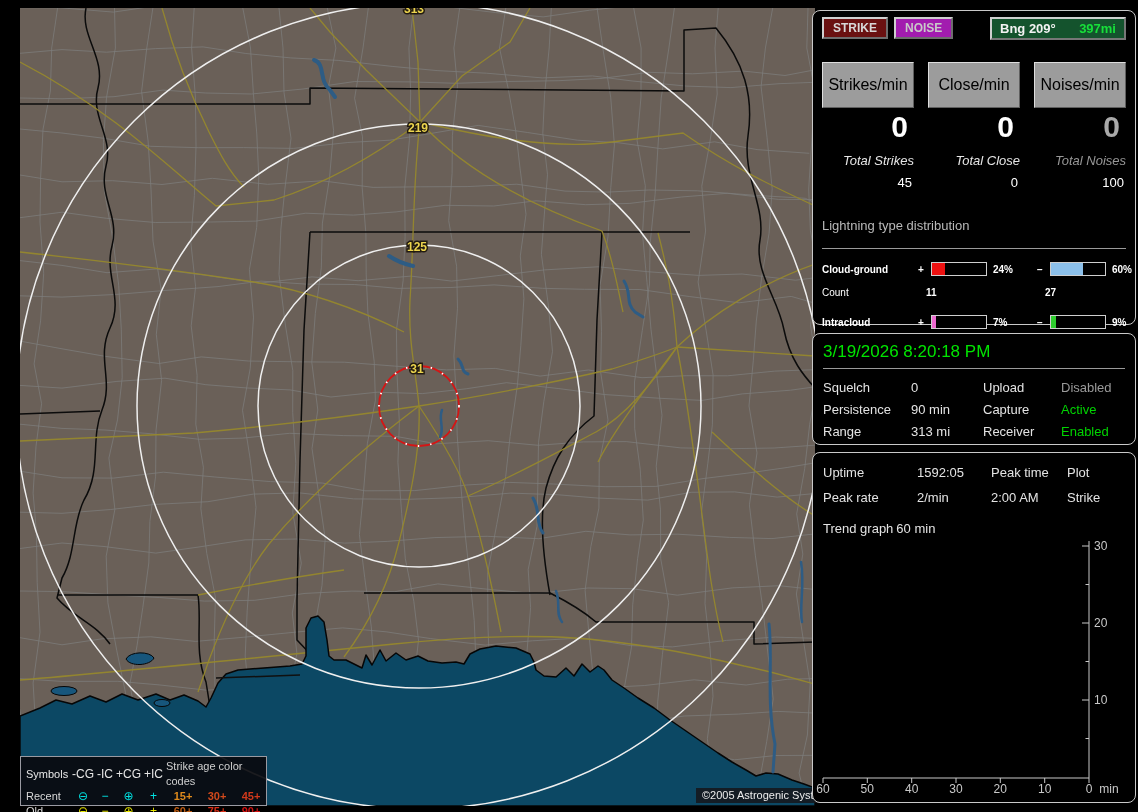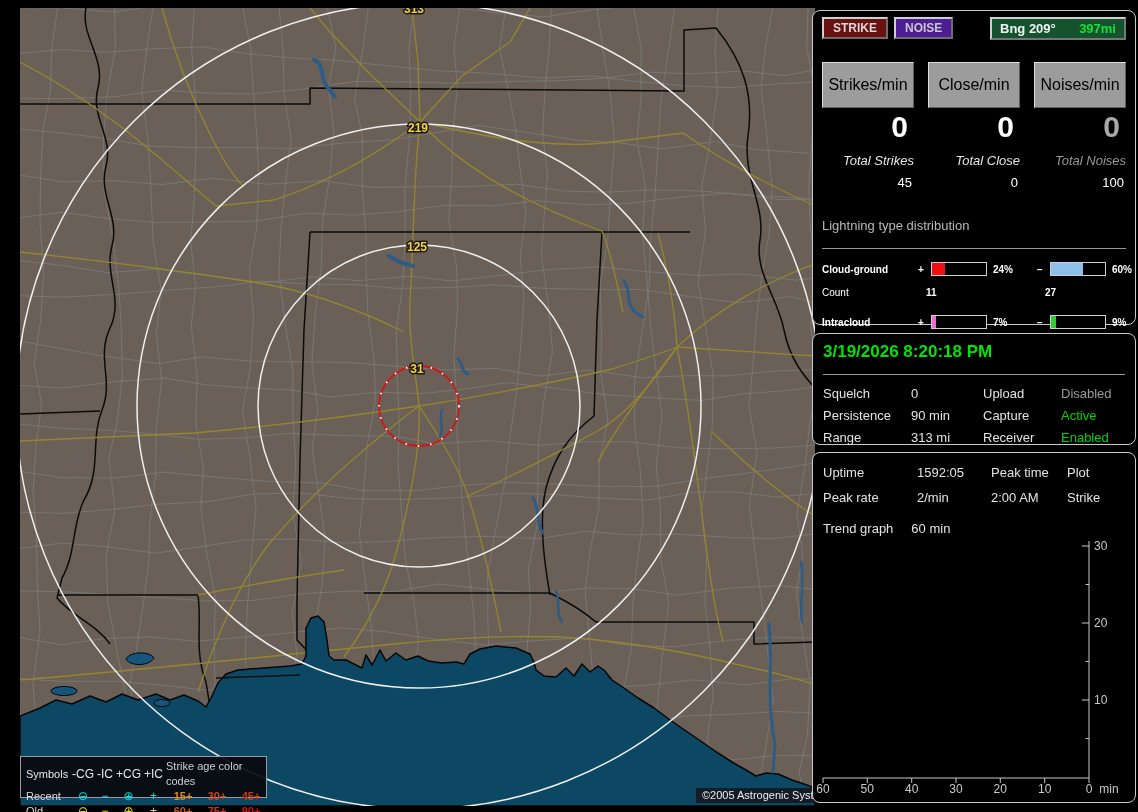--- a/index.html
+++ b/index.html
@@ -4,42 +4,42 @@
 <style>
   html,body{margin:0;padding:0;}
   body{width:1138px;height:812px;background:#000;position:relative;overflow:hidden;
        font-family:"Liberation Sans","DejaVu Sans",sans-serif;}
   
   #map{position:absolute;left:20px;top:8px;width:795px;height:798px;background:#6a6058;}
   #map svg{position:absolute;left:0;top:0;}
   .ring-label{font:bold 12px "Liberation Sans",sans-serif;fill:#ecd44e;stroke:#211a10;
               stroke-width:3px;paint-order:stroke;text-anchor:middle;}
   
-  .legend{position:absolute;left:0px;top:748px;width:247px;height:42px;
+  .legend{position:absolute;left:0px;top:748px;width:247px;height:50px;
           background:rgba(10,10,14,0.92);border:1px solid #9a9aa2;box-sizing:border-box;
           font-size:11px;padding:2px 0 0 5px;line-height:15px;}
   .lg-row{display:grid;grid-template-columns:46px 22px 22px 25px 25px 34px 34px 34px;align-items:center;}
   .lg-head{color:#e6e6e6;}
   .lg-agehead{grid-column:6/9;color:#cfcfcf;}
   .lg-name{color:#d8d8d8;}
   .lg-sym{text-align:center;font-size:12px;}
   .lg-age{font-weight:bold;text-align:center;}
   
   .copyright{position:absolute;left:676px;top:780px;background:rgba(22,22,26,0.85);
              color:#ededed;font-size:11px;padding:1px 6px 2px 6px;white-space:nowrap;}
   
   .panel{position:absolute;left:812px;width:324px;background:#000;border:1px solid #c9c9c9;
          border-radius:8px;box-sizing:border-box;}
   #panel-counters{top:10px;height:315px;padding:6px 9px;}
   #panel-status{top:333px;height:112px;padding:8px 10px;}
   #panel-trend{top:452px;height:351px;padding:12px 10px;position:absolute;}
   .btn-row{display:flex;gap:6px;align-items:flex-start;}
   .tbtn{font-weight:bold;font-size:12px;padding:2px 9px;}
   #strike-btn{background:#6a1111;color:#d8d8d8;border:2px solid;border-color:#d0d0d0 #6e6e6e #6e6e6e #d0d0d0;}
-  #noise-btn{background:#4c1d95;color:#c9c9c9;border:2px solid;border-color:#cfcfcf #6e6e6e #6e6e6e #cfcfcf;}
+  #noise-btn{background:#a21caf;color:#c9c9c9;border:2px solid;border-color:#cfcfcf #6e6e6e #6e6e6e #cfcfcf;}
   .bng{margin-left:auto;background:#14532d;border:2px solid;border-color:#cfcfcf #777 #777 #cfcfcf;
        padding:2px 8px;display:flex;gap:16px;font-weight:bold;font-size:13px;min-width:116px;justify-content:space-between;}
   .bng-label{color:#f2f2f2;}
   .bng-dist{color:#17e03a;}
   .counters{display:grid;grid-template-columns:repeat(3,1fr);column-gap:14px;margin-top:22px;}
   .rate-btn{background:#9c9c9c;color:#000000;font-size:16px;text-align:center;padding:13px 2px;
             border:1px solid;border-color:#dedede #5f5f5f #5f5f5f #dedede;}
   .zero{text-align:right;font-size:30px;font-weight:bold;color:#fff;line-height:1.1;margin-top:2px;padding-right:6px;}
   .zero.dim{color:#a9a9a9;}
   .total-label{text-align:right;color:#e6e6e6;font-size:13px;margin-top:10px;font-style:italic;}
@@ -49,25 +49,25 @@
   .dist-grid{display:grid;grid-template-columns:96px 13px 62px 44px 13px 62px 1fr;align-items:center;
              margin-top:13px;font-size:10px;color:#fff;}
   .d-label{font-weight:bold;}
   .d-sign{font-weight:bold;}
   .d-bar{height:12px;border:1px solid #cfcfcf;background:#000;position:relative;margin-right:6px;}
   .d-fill{position:absolute;left:0;top:0;bottom:0;}
   .d-pct{font-weight:bold;}
   .count-row{margin-top:11px;}
   .d-count1{grid-column:2/5;padding-left:8px;font-weight:bold;}
   .d-count2{grid-column:5/8;padding-left:8px;font-weight:bold;}
-  .datetime{color:#00e400;font-weight:bold;font-size:17px;border-bottom:1px solid #9a9a9a;padding-bottom:12px;}
+  .datetime{color:#00e400;font-weight:normal;font-size:17px;border-bottom:1px solid #9a9a9a;padding-bottom:6px;}
   .status-grid{display:grid;grid-template-columns:88px 72px 78px 1fr;row-gap:7px;margin-top:11px;
                font-size:13px;color:#e3e3e3;}
   .info-grid{display:grid;grid-template-columns:94px 74px 76px 1fr;row-gap:10px;font-size:13px;color:#e3e3e3;}
-  .trend-row{display:flex;gap:18px;margin-top:16px;font-size:13px;color:#e3e3e3;}
+  .trend-row{display:flex;gap:3px;margin-top:16px;font-size:13px;color:#e3e3e3;}
   .trend-svg{position:absolute;left:0;top:0;width:322px;height:349px;}
   .trend-svg text{font:12px "Liberation Sans",sans-serif;fill:#c9c9c9;}
 </style>
 </head>
 <body>
 
 <div id="map">
   <svg width="795" height="798" viewBox="8 8 795 798">
 
     <rect x="8" y="8" width="795" height="798" fill="#6a6058"></rect>

